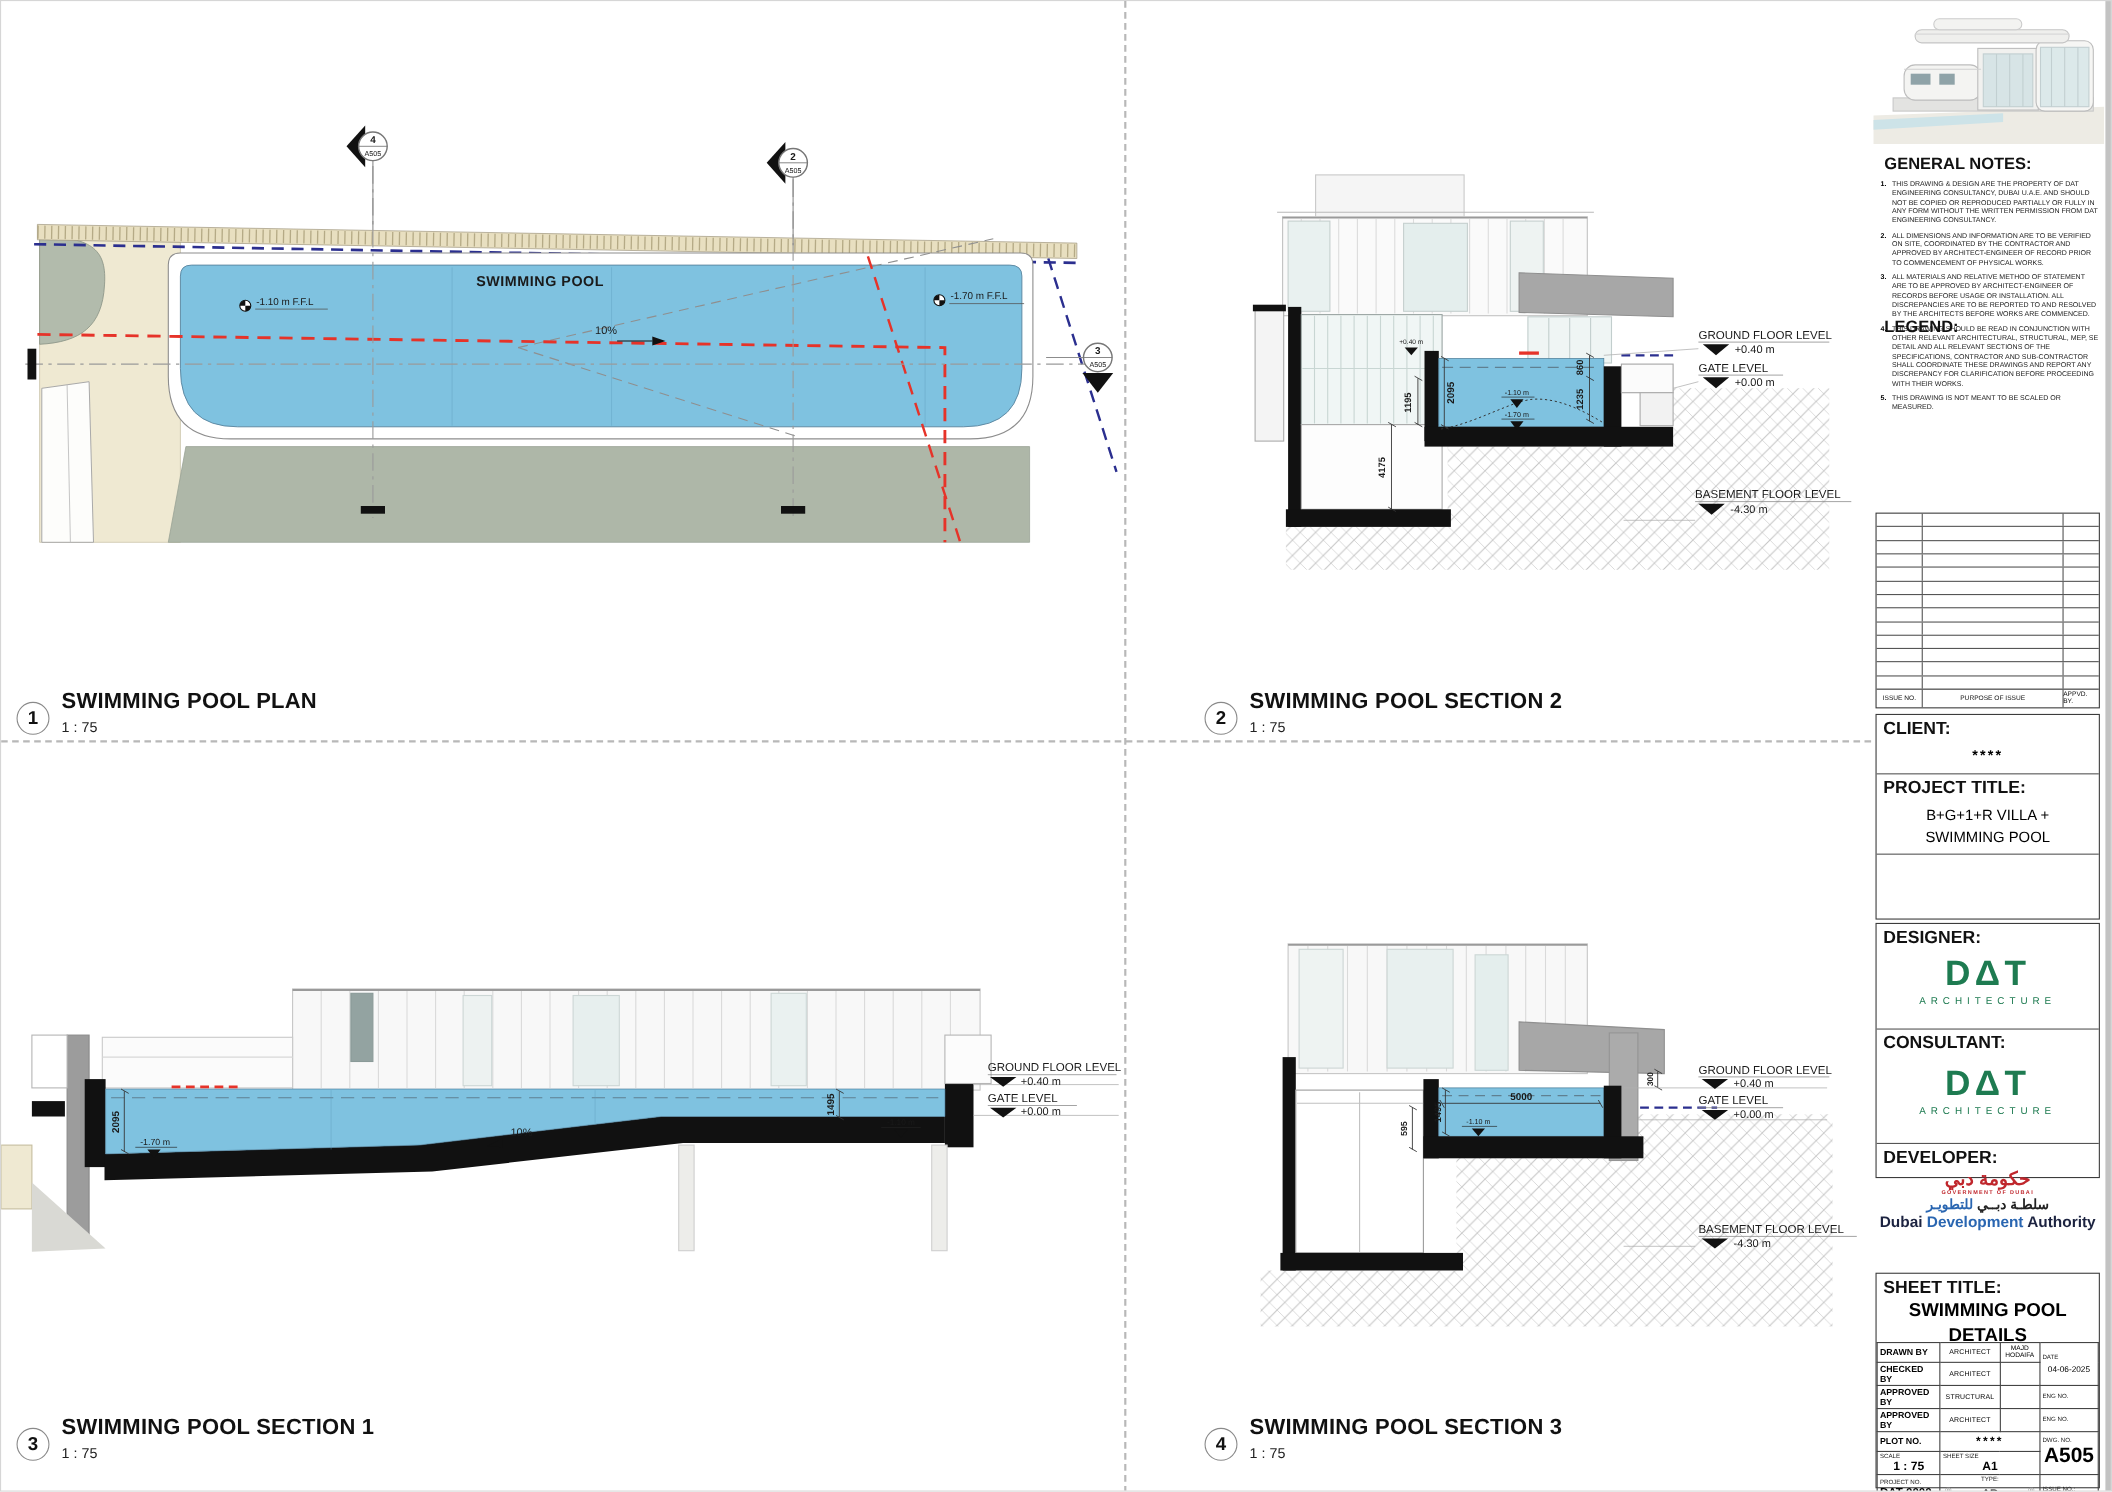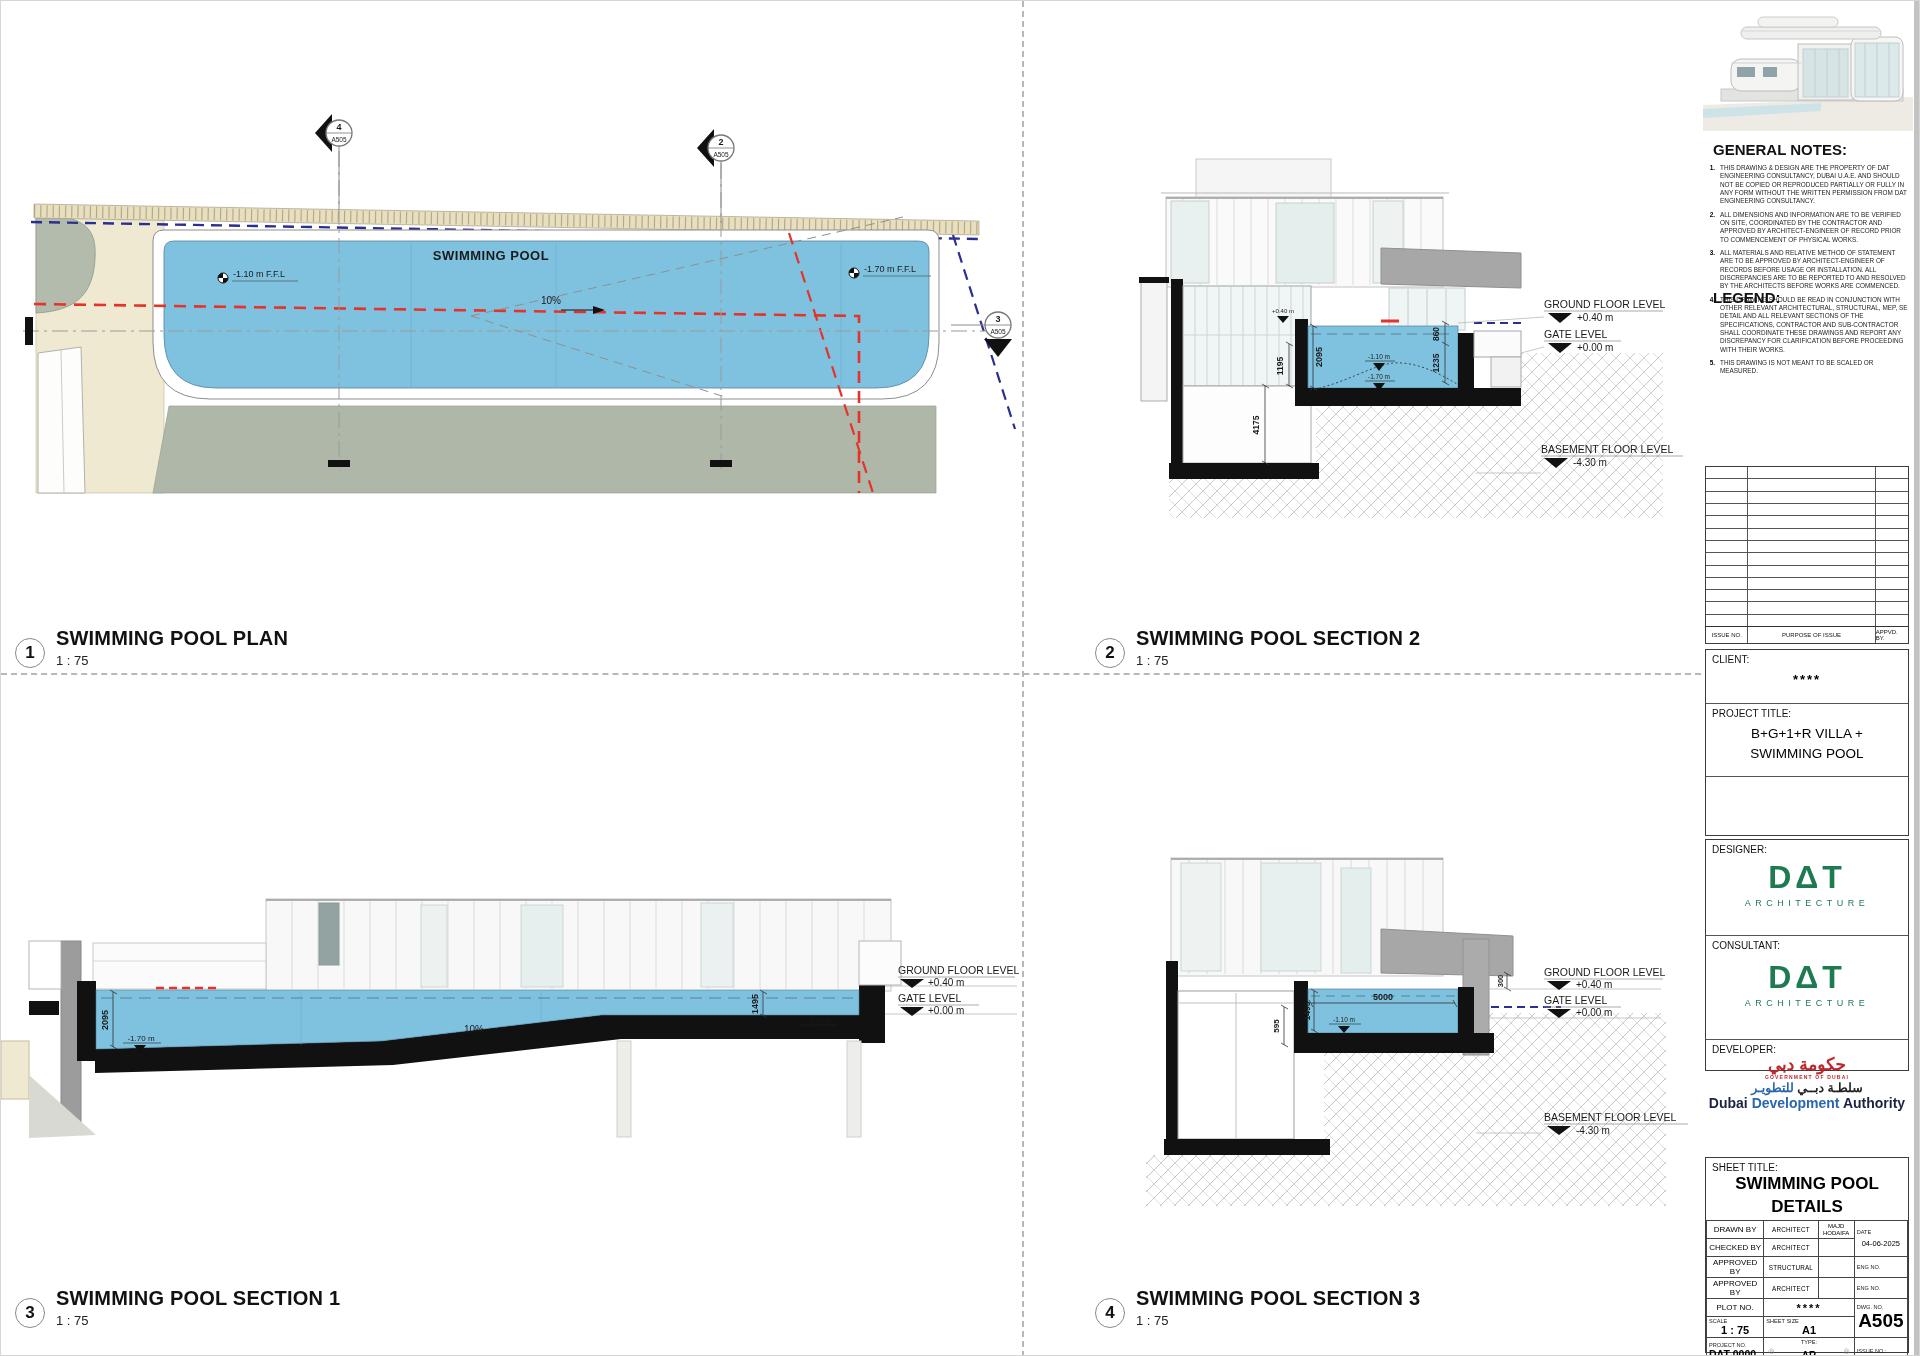--- a/index.html
+++ b/index.html
@@ -27,27 +27,27 @@
   
   .issue-table{display:flex;flex-direction:column}
   .issue-row{flex:1;display:flex;border-top:0.8px solid #555}
   .issue-row:first-child{border-top:none}
   .issue-row .c1{width:21%;border-right:0.8px solid #555}
   .issue-row .c2{width:63%;border-right:0.8px solid #555}
   .issue-row .c3{width:16%}
   .issue-head{flex:0 0 17px;display:flex;align-items:center;border-top:1.2px solid #333;font-size:6px;color:#111}
   .issue-head .c1,.issue-head .c2,.issue-head .c3{display:flex;align-items:center;justify-content:center;height:100%}
   
-  .sec-label{font-weight:normal;font-size:10px;color:#111;padding:4px 0 0 6px}
+  .sec-label{font-weight:bold;font-size:16px;color:#111;padding:4px 0 0 6px}
   .sec-center{text-align:center}
   
   table.info{width:100%;border-collapse:collapse;table-layout:fixed}
   table.info td{border:0.9px solid #444;vertical-align:middle;padding:1px 2px;overflow:hidden}
   .lbl{font-size:5.6px;color:#222;text-align:left;line-height:1.1}
-  .cell-main{font-size:8px;font-weight:normal;text-align:center}
+  .cell-main{font-size:8px;font-weight:bold;text-align:left}
   .cell-role{font-size:6.3px;text-align:center;letter-spacing:.2px}
   .cell-name{font-size:6px;text-align:center;line-height:1.15}
   .dat-mark{font-weight:bold;letter-spacing:4px;line-height:1}
   .dat-sub{letter-spacing:4.5px;font-size:9px;margin-top:5px}
   .gov-call{color:#c0272d;font-size:17px;font-weight:bold;line-height:1.05}
   .gov-cap{color:#c0272d;font-size:5px;letter-spacing:1.2px;font-weight:bold}
   .gov-ar{font-size:12.5px;direction:rtl;color:#222;font-weight:bold}
   .gov-en{font-size:14px;font-weight:bold;color:#1c2340}
 </style>
 </head>

